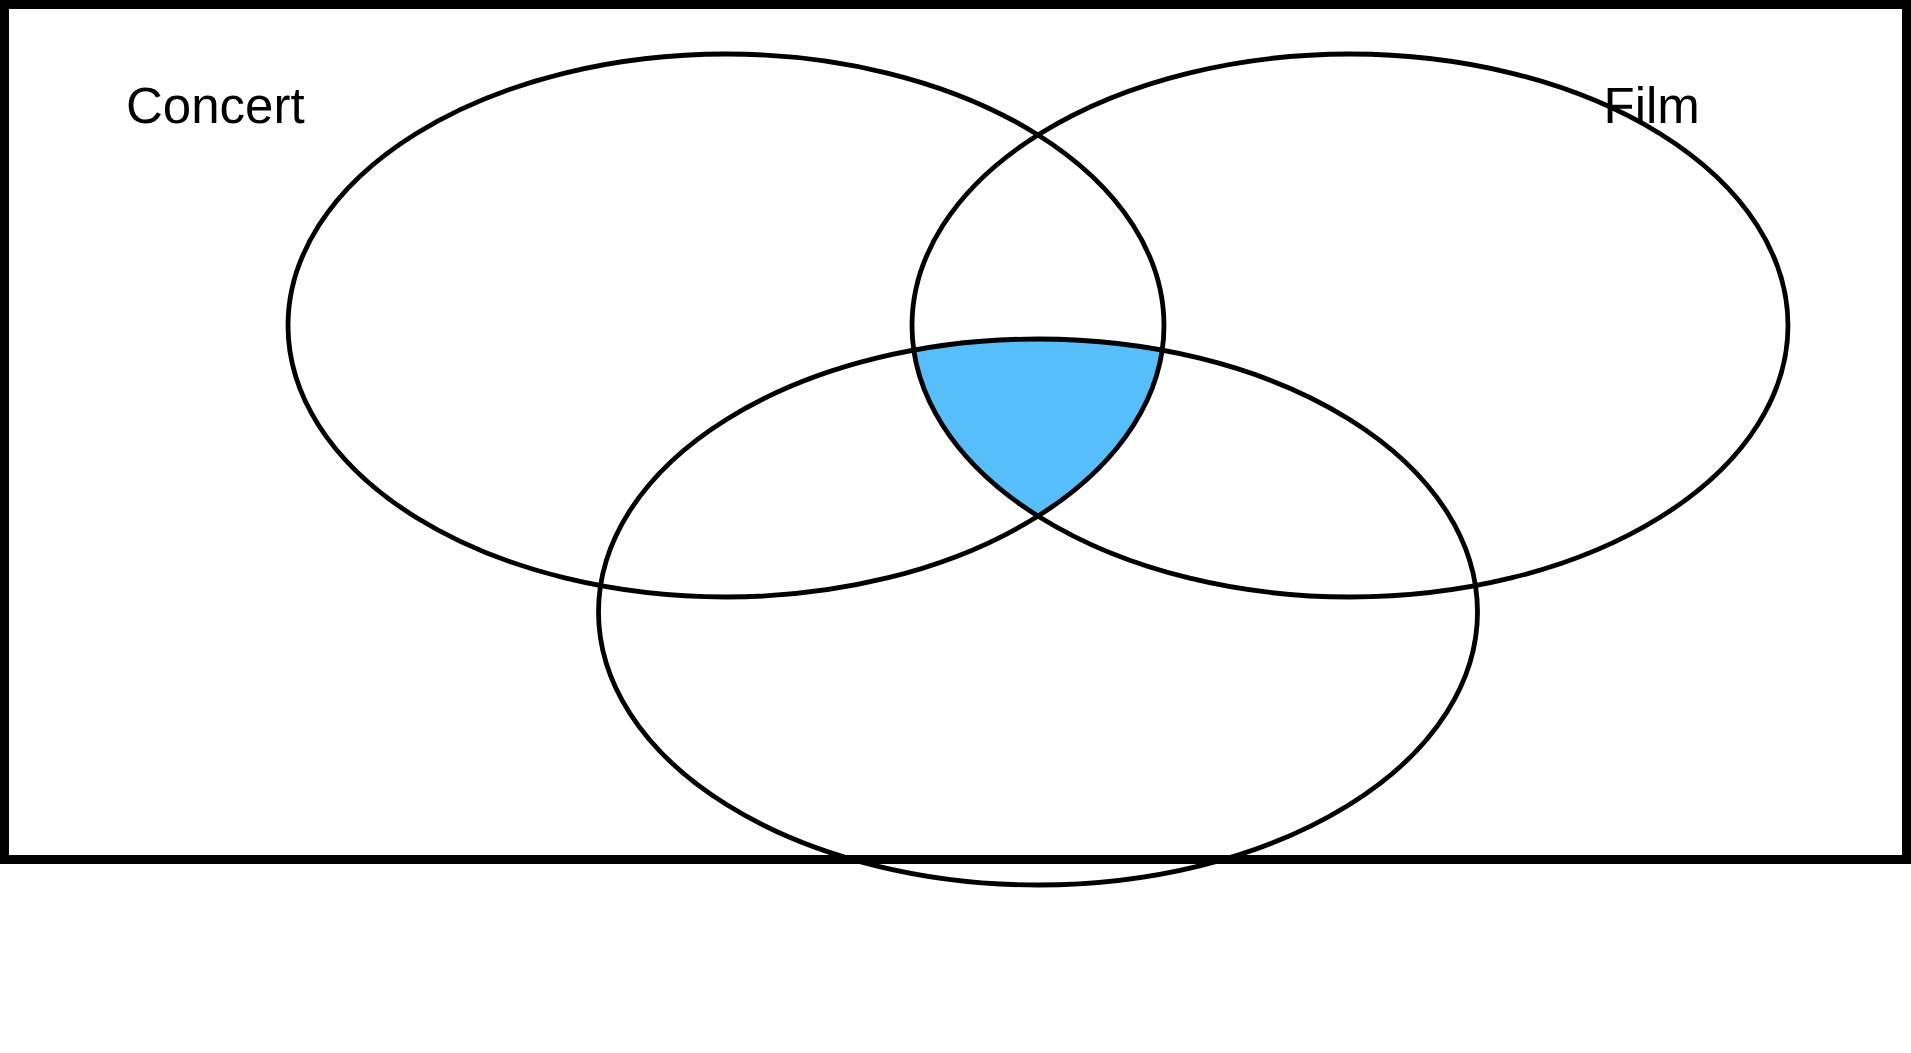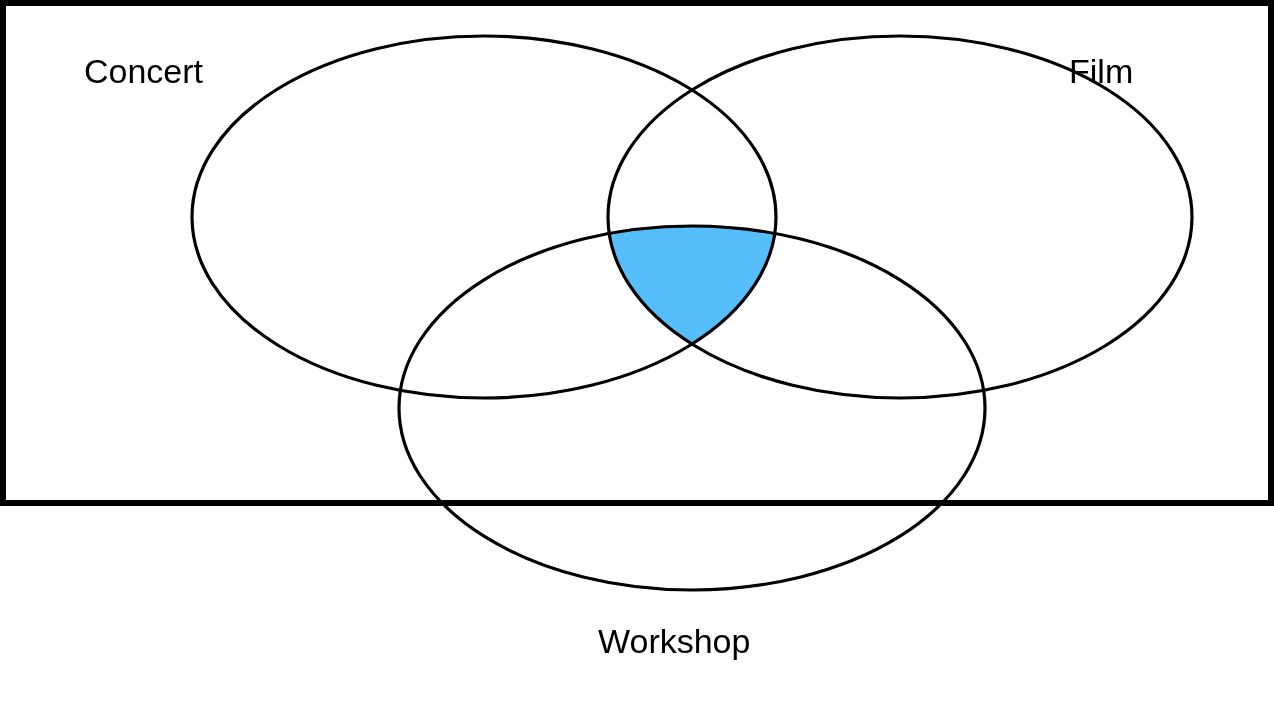--- a/index.html
+++ b/index.html
@@ -10,21 +10,21 @@
   }
   body {
     width: 1274px;
     height: 702px;
     font-family: "Liberation Sans", sans-serif;
     overflow: hidden;
   }
   #venn-frame {
     position: relative;
     width: 1274px;
-    height: 506px;
+    height: 576px;
     box-sizing: border-box;
     background: #ffffff;
     border: 6px solid #000000;
   }
   #venn-svg {
     position: absolute;
     left: -6px;
     top: -6px;
     width: 1274px;
     height: 702px;
@@ -89,15 +89,14 @@
 
     <ellipse class="set-ellipse" cx="484" cy="217" rx="292" ry="181" stroke="#000000" stroke-width="3"></ellipse>
     <ellipse class="set-ellipse" cx="900" cy="217" rx="292" ry="181" stroke="#000000" stroke-width="3"></ellipse>
     <ellipse class="set-ellipse" cx="692" cy="408" rx="293" ry="182" stroke="#000000" stroke-width="3"></ellipse>
   </svg>
 
   <div class="set-label" id="label-concert">Concert</div>
 
   <div class="set-label" id="label-film">Film</div>
 
-  <div class="set-label" id="label-workshop">Workshop</div>
 
 </div>
 
 </body></html>

